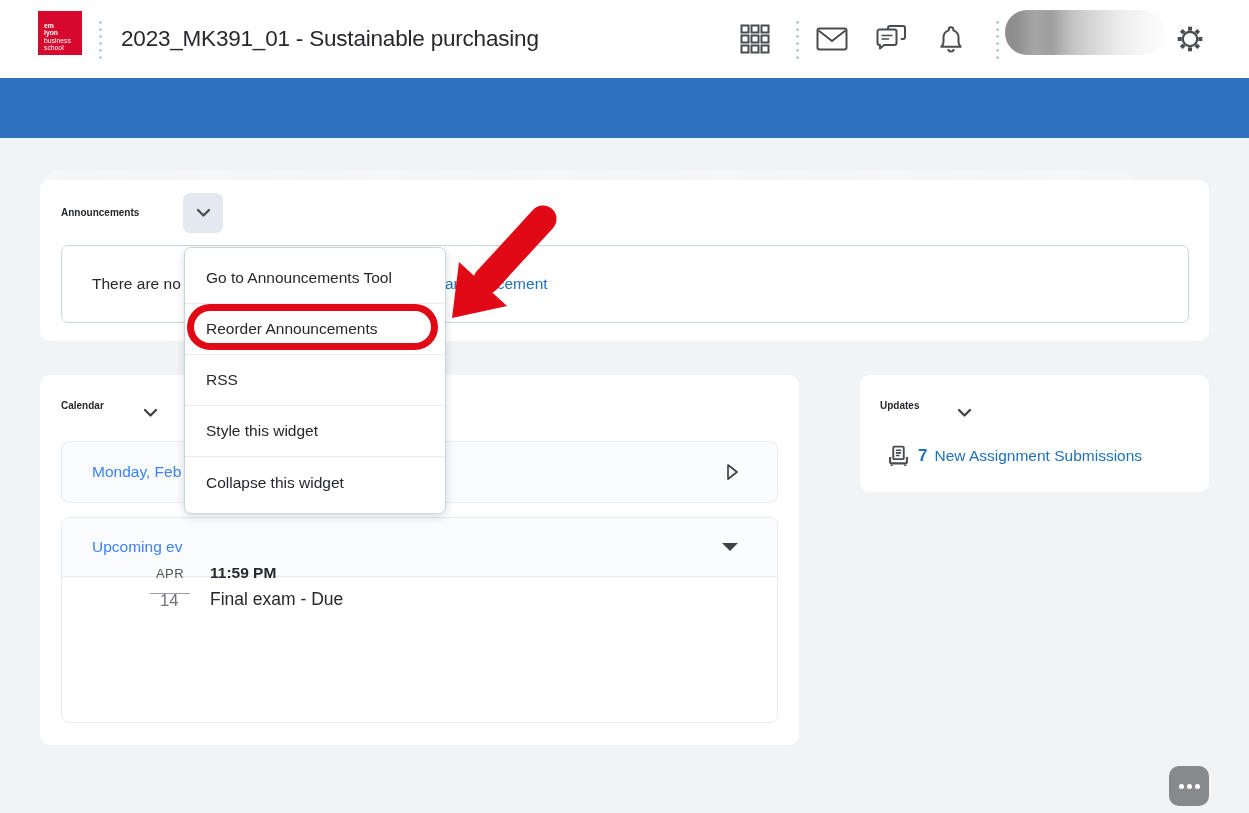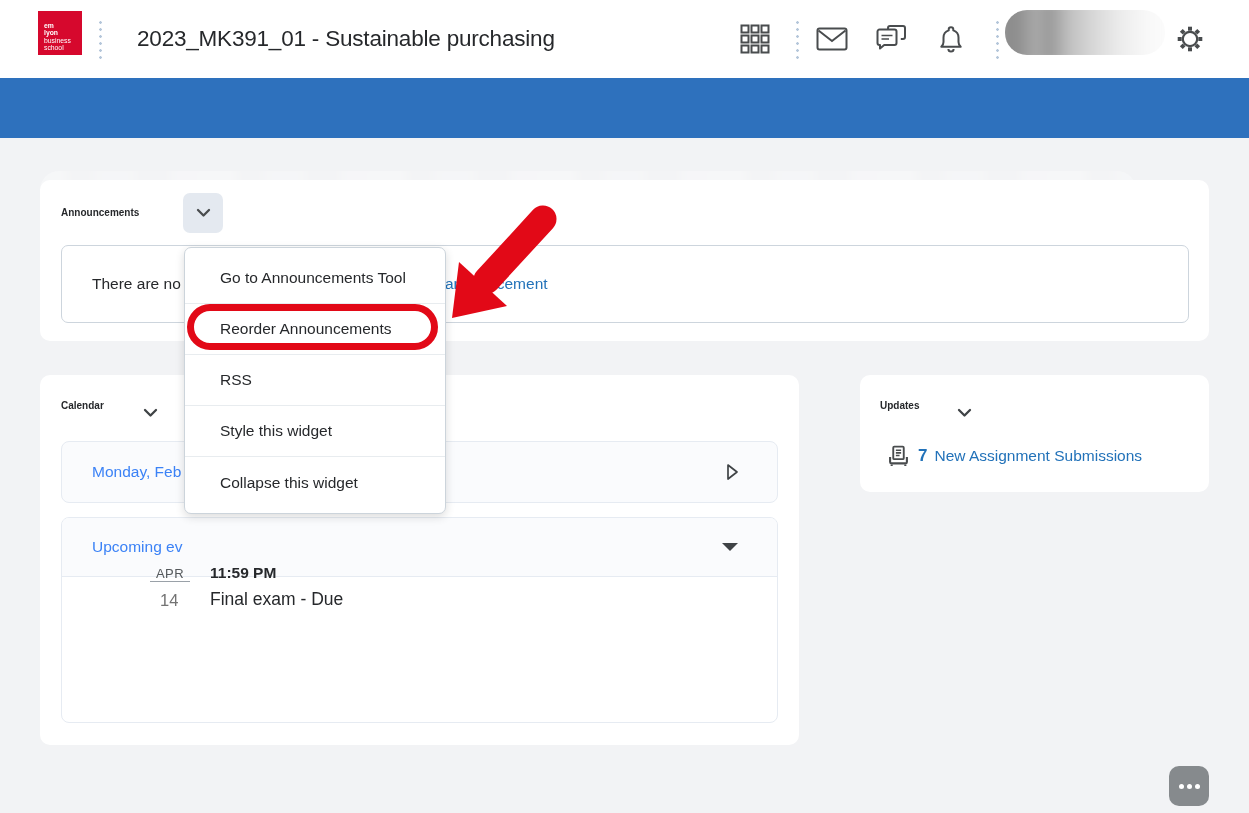--- a/index.html
+++ b/index.html
@@ -9,21 +9,21 @@
 
   
   .header { position:absolute; left:0; top:0; width:1249px; height:78px; background:#ffffff; }
   .logo { position:absolute; left:38px; top:11px; width:44px; height:44px; background:#d6082d;
           color:#fff; padding:11px 0 0 6px; line-height:1.1; font-size:6.8px; }
   .logo .b { font-weight:bold; }
   .vdots { position:absolute; width:3px; height:40px; top:19px;
            background-image:radial-gradient(circle,#b4c6da 1.2px, transparent 1.5px);
            background-size:3px 7px; background-repeat:repeat-y; }
   .course-title { position:absolute; left:121px; top:0; height:78px; display:flex; align-items:center;
-                  font-size:22.5px; color:#26282b; letter-spacing:-0.2px;margin-left:16px; }
+                  font-size:22.5px; color:#26282b; letter-spacing:-0.2px; }
   .hicon { position:absolute; top:0; height:78px; display:flex; align-items:center; cursor:pointer; }
   .hicon svg { display:block; }
   .blur-pill { position:absolute; border-radius:22px; overflow:hidden; }
   .blur-pill .blur-in { position:absolute; inset:-8px; filter:blur(5px); }
   .name-pill { left:1005px; top:10px; width:160px; height:45px; }
   .name-pill .blur-in { background:
       linear-gradient(90deg,#929292 0%,#8c8c8c 10%,#a9a9a9 22%,#9a9a9a 30%,#c2c2c2 42%,#d8d8d8 55%,#ececec 70%,#f8f8f8 85%,#fdfdfd 100%); }
 
   
   .navbar { position:absolute; left:0; top:78px; width:1249px; height:60px; background:#2e71bd; }
@@ -43,38 +43,38 @@
                font-size:15.5px; color:#26282b; white-space:nowrap; }
   a.link { color:#2272b9; text-decoration:none; cursor:pointer; }
 
   .ann-chev-btn { position:absolute; left:143px; top:13px; width:40px; height:40px; background:#e4e9f0;
                   border:none; border-radius:7px; cursor:pointer; display:flex; align-items:center; justify-content:center; }
 
   
   .menu { position:absolute; left:184px; top:247px; width:262px; background:#fff;
           border:1px solid #ccd4db; border-radius:7px; box-shadow:0 3px 10px rgba(0,0,0,0.14);
           z-index:50; padding:5px 0; }
-  .menu-item { height:51px; display:flex; align-items:center; padding:0 35px;
+  .menu-item { height:51px; display:flex; align-items:center; padding:0 21px;
                font-size:15.5px; color:#26282b; cursor:pointer; border-bottom:1px solid #e8ecef; }
   .menu-item:last-child { border-bottom:none; }
 
   
   .annot-circle { position:absolute; left:187px; top:304px; width:251px; height:46px;
                   border:7px solid #e20917; border-radius:23px; z-index:60; pointer-events:none; }
   .annot-arrow { position:absolute; left:0; top:0; z-index:70; pointer-events:none; }
 
   
   .datebar-label { position:absolute; left:30px; top:0; height:100%; display:flex; align-items:center;
                    font-size:15.5px; font-weight:normal; color:#3b82f6; white-space:nowrap; }
   .box-right-icon { position:absolute; right:38px; top:0; height:100%; display:flex; align-items:center; cursor:pointer; }
   .upc-header { position:absolute; left:0; top:0; width:100%; height:59px; background:#fafbfd;
                 border-bottom:1px solid #e6ebf2; border-radius:7px 7px 0 0; }
   .event-month { position:absolute; left:88px; top:48px; width:40px; text-align:center;
                  font-size:13px; color:#54585b; letter-spacing:0.5px;
-                 border-bottom:1px solid #9aa1a8; padding-bottom:0; }
+                 border-bottom:1px solid #9aa1a8; padding-bottom:12px; }
   .event-day   { position:absolute; left:98px; top:73px; width:40px; text-align:left;
                  font-size:16.5px; color:#737373; }
   .event-time  { position:absolute; left:148px; top:46px; font-size:15.5px; font-weight:bold; color:#26282b; }
   .event-title { position:absolute; left:148px; top:71px; font-size:17.5px; color:#26282b; }
 
   
   .upd-row { position:absolute; left:28px; top:70px; display:flex; align-items:center; cursor:pointer; }
   .upd-count { font-size:17px; font-weight:bold; color:#2272b9; margin:0 7px 0 9px; }
   .upd-link  { font-size:15.5px; color:#2272b9; }
 

